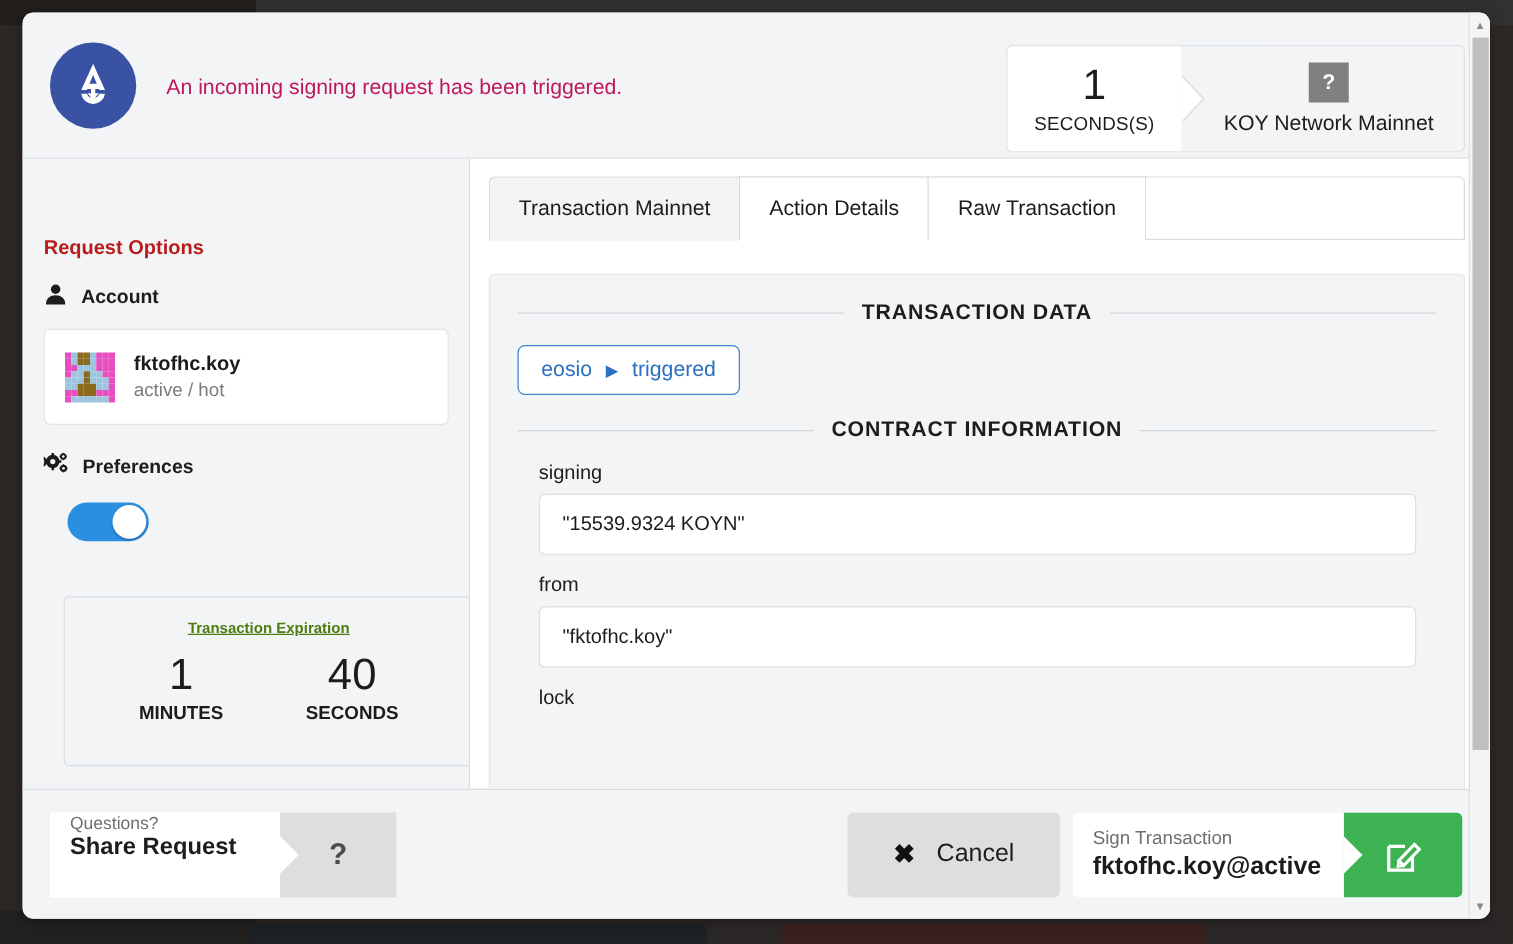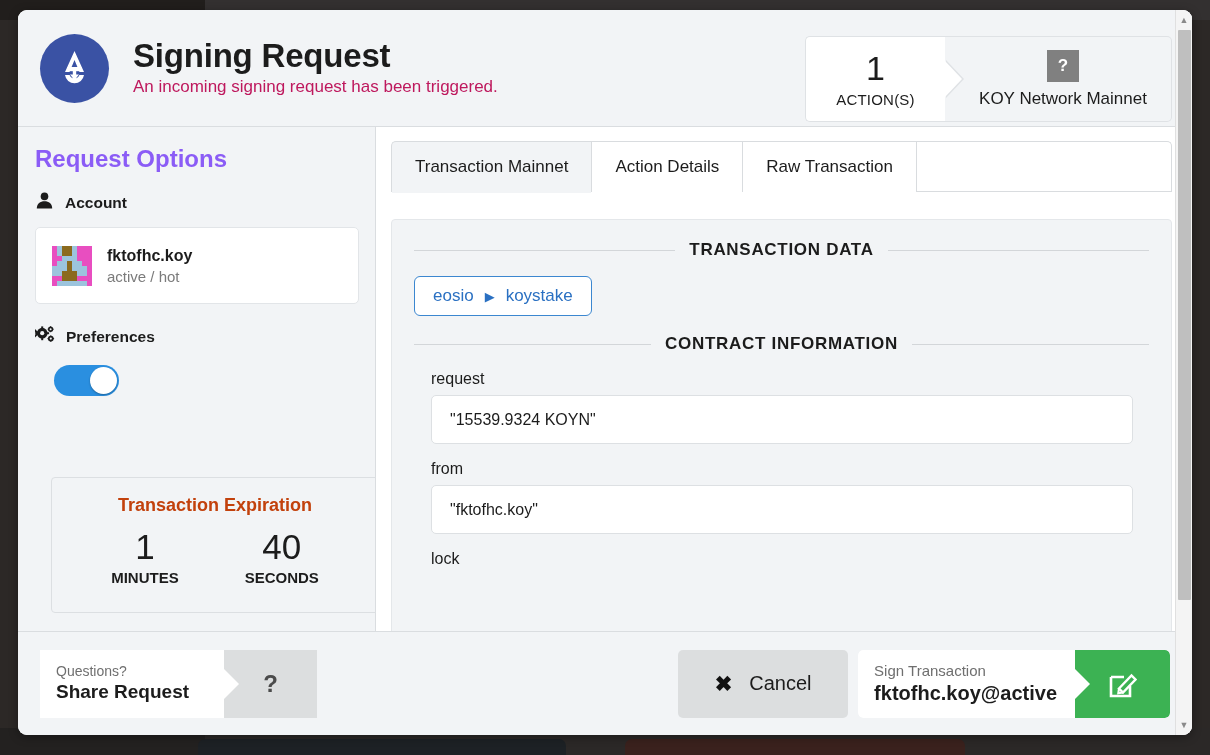--- a/index.html
+++ b/index.html
@@ -208,24 +208,25 @@
   #sidebar {
     width: 358px;
     flex: 0 0 358px;
     background: #f2f4f6;
     border-right: 1px solid #dadde0;
     box-sizing: border-box;
     padding: 18px 16px 0 17px;
     position: relative;
   }
   .side-title {
-    font-size: 24px;
-    font-weight: bold;
-    color: #8b5cf6;
+    font-size: 16px;
+    font-weight: bold;
+    color: #b91c1c;
     margin-bottom: 18px;
+    margin-top: 45px;
   }
   .side-section {
     display: flex;
     align-items: center;
     gap: 11px;
     margin-bottom: 13px;
   }
   .side-section-label {
     font-size: 15.5px;
     font-weight: bold;
@@ -298,23 +299,24 @@
     height: 136px;
     border: 1px solid #dcdfe2;
     border-radius: 4px;
     box-sizing: border-box;
     display: flex;
     flex-direction: column;
     align-items: center;
     padding-top: 17px;
   }
   .expiry-title {
-    font-size: 18px;
-    font-weight: bold;
-    color: #c2410c;
+    font-size: 12px;
+    font-weight: bold;
+    color: #4d7c0f;
+    text-decoration: underline;
   }
   .expiry-cols {
     display: flex;
     gap: 66px;
     margin-top: 13px;
   }
   .expiry-col {
     display: flex;
     flex-direction: column;
     align-items: center;
@@ -457,21 +459,20 @@
   }
   .share-btn {
     display: flex;
     height: 68px;
   }
   .share-left {
     background: #ffffff;
     padding: 0 20px 0 16px;
     display: flex;
     flex-direction: column;
-    justify-content: center;
     position: relative;
     z-index: 2;
     min-width: 148px;
   }
   .share-left::after {
     content: "";
     position: absolute;
     right: -15px; top: 50%;
     margin-top: -15px;
     width: 0; height: 0;
@@ -622,28 +623,27 @@
     <div class="logo-circle">
       <svg width="69" height="69" viewBox="0 0 69 69">
         <path d="M34.5 17 L25 38 L29.5 38 L34.5 26 L39.5 38 L44 38 Z" fill="#ffffff"></path>
         <rect x="27.5" y="33" width="14" height="4.2" fill="#ffffff"></rect>
         <path d="M25 41 L29.6 41 A5.2 5.2 0 0 0 39.4 41 L44 41 A9.6 9.6 0 0 1 25 41 Z" fill="#ffffff"></path>
         <rect x="32.8" y="34.5" width="3.4" height="14" fill="#ffffff"></rect>
         <path d="M30 40.5 L34.5 46 L39 40.5 Z" fill="#ffffff"></path>
       </svg>
     </div>
     <div class="header-titles">
-      <div class="header-title">Signing Request</div>
       <div class="header-sub">An incoming signing request has been triggered.</div>
     </div>
 
     <div class="badges">
       <div class="badge-actions">
         <div class="badge-count">1</div>
-        <div class="badge-count-label">ACTION(S)</div>
+        <div class="badge-count-label">SECONDS(S)</div>
       </div>
       <div class="badge-network">
         <div class="net-icon">?</div>
         <div class="net-name">KOY Network Mainnet</div>
       </div>
     </div>
   </div>
 
   <div id="body">
 
@@ -793,30 +793,30 @@
       <div class="content-panel">
         <div class="divider-head">
           <span class="line"></span>
           <span class="dh-text">TRANSACTION DATA</span>
           <span class="line"></span>
         </div>
 
         <div class="action-chip">
           <span>eosio</span>
           <span class="chip-arrow">▶</span>
-          <span>koystake</span>
+          <span>triggered</span>
         </div>
 
         <div class="divider-head">
           <span class="line"></span>
           <span class="dh-text">CONTRACT INFORMATION</span>
           <span class="line"></span>
         </div>
 
-        <div class="field-label">request</div>
+        <div class="field-label">signing</div>
         <div class="field-box">"15539.9324 KOYN"</div>
 
         <div class="field-label">from</div>
         <div class="field-box">"fktofhc.koy"</div>
 
         <div class="field-label">lock</div>
       </div>
     </div>
   </div>
 

